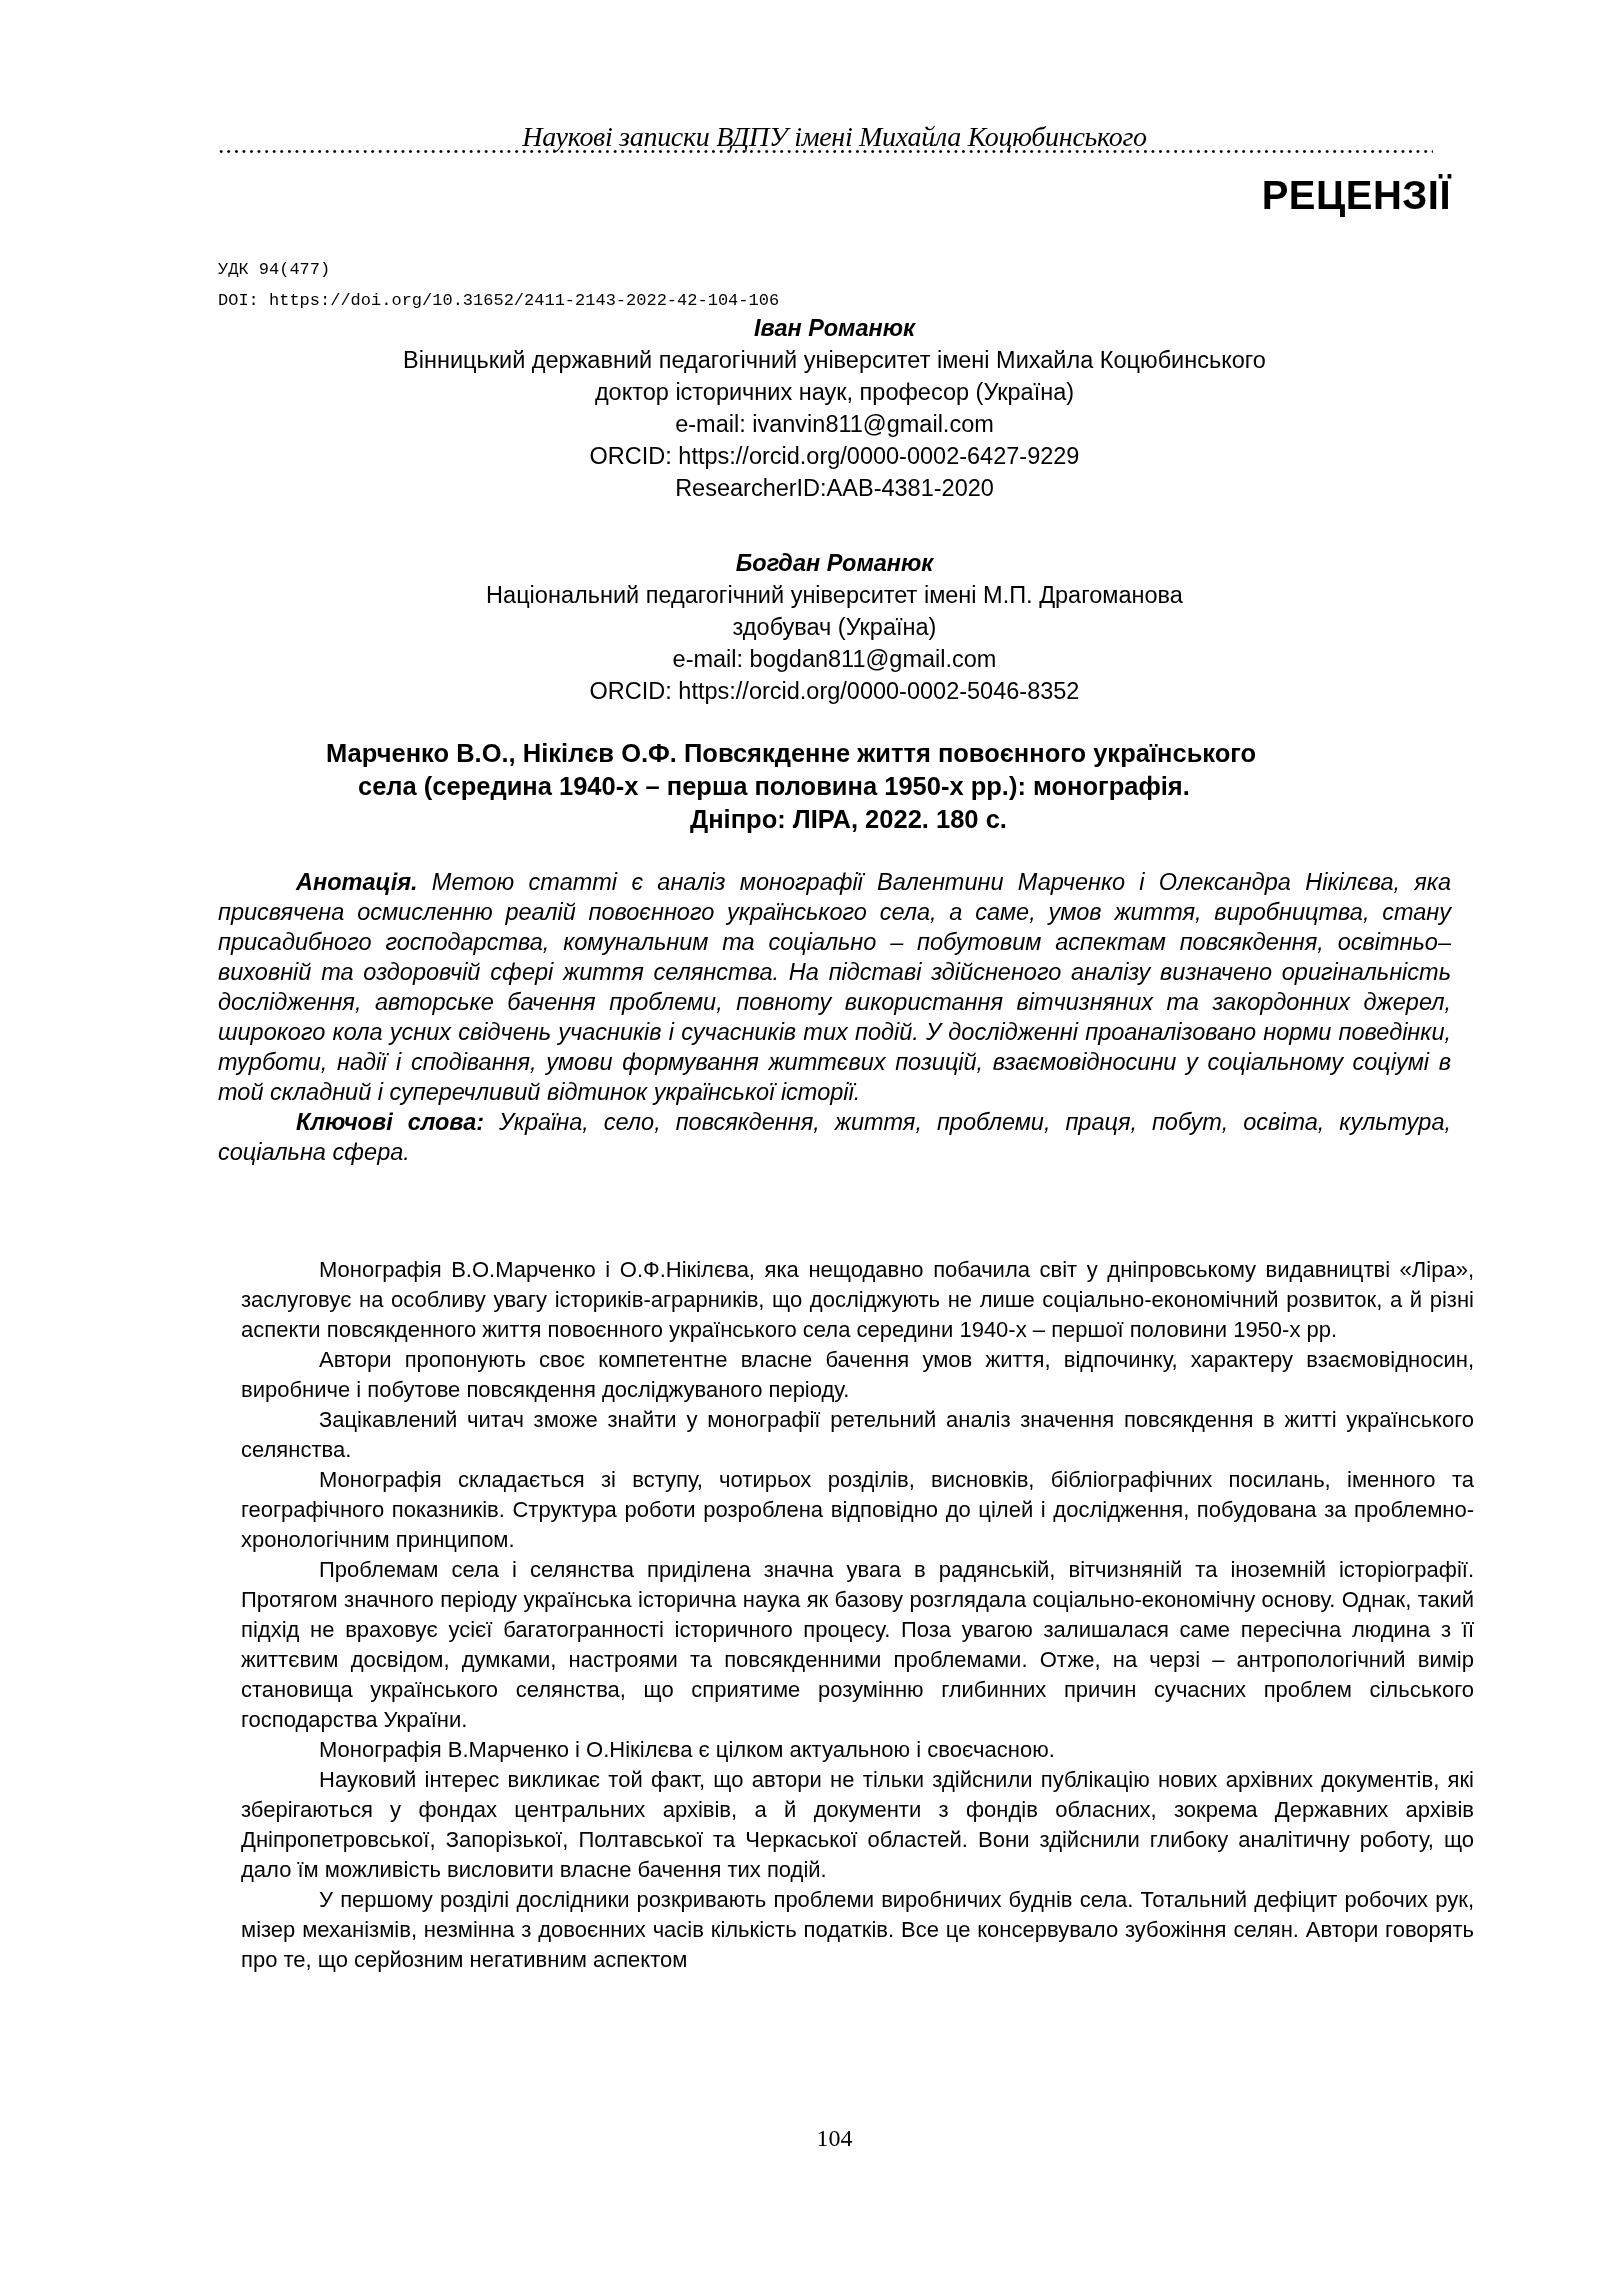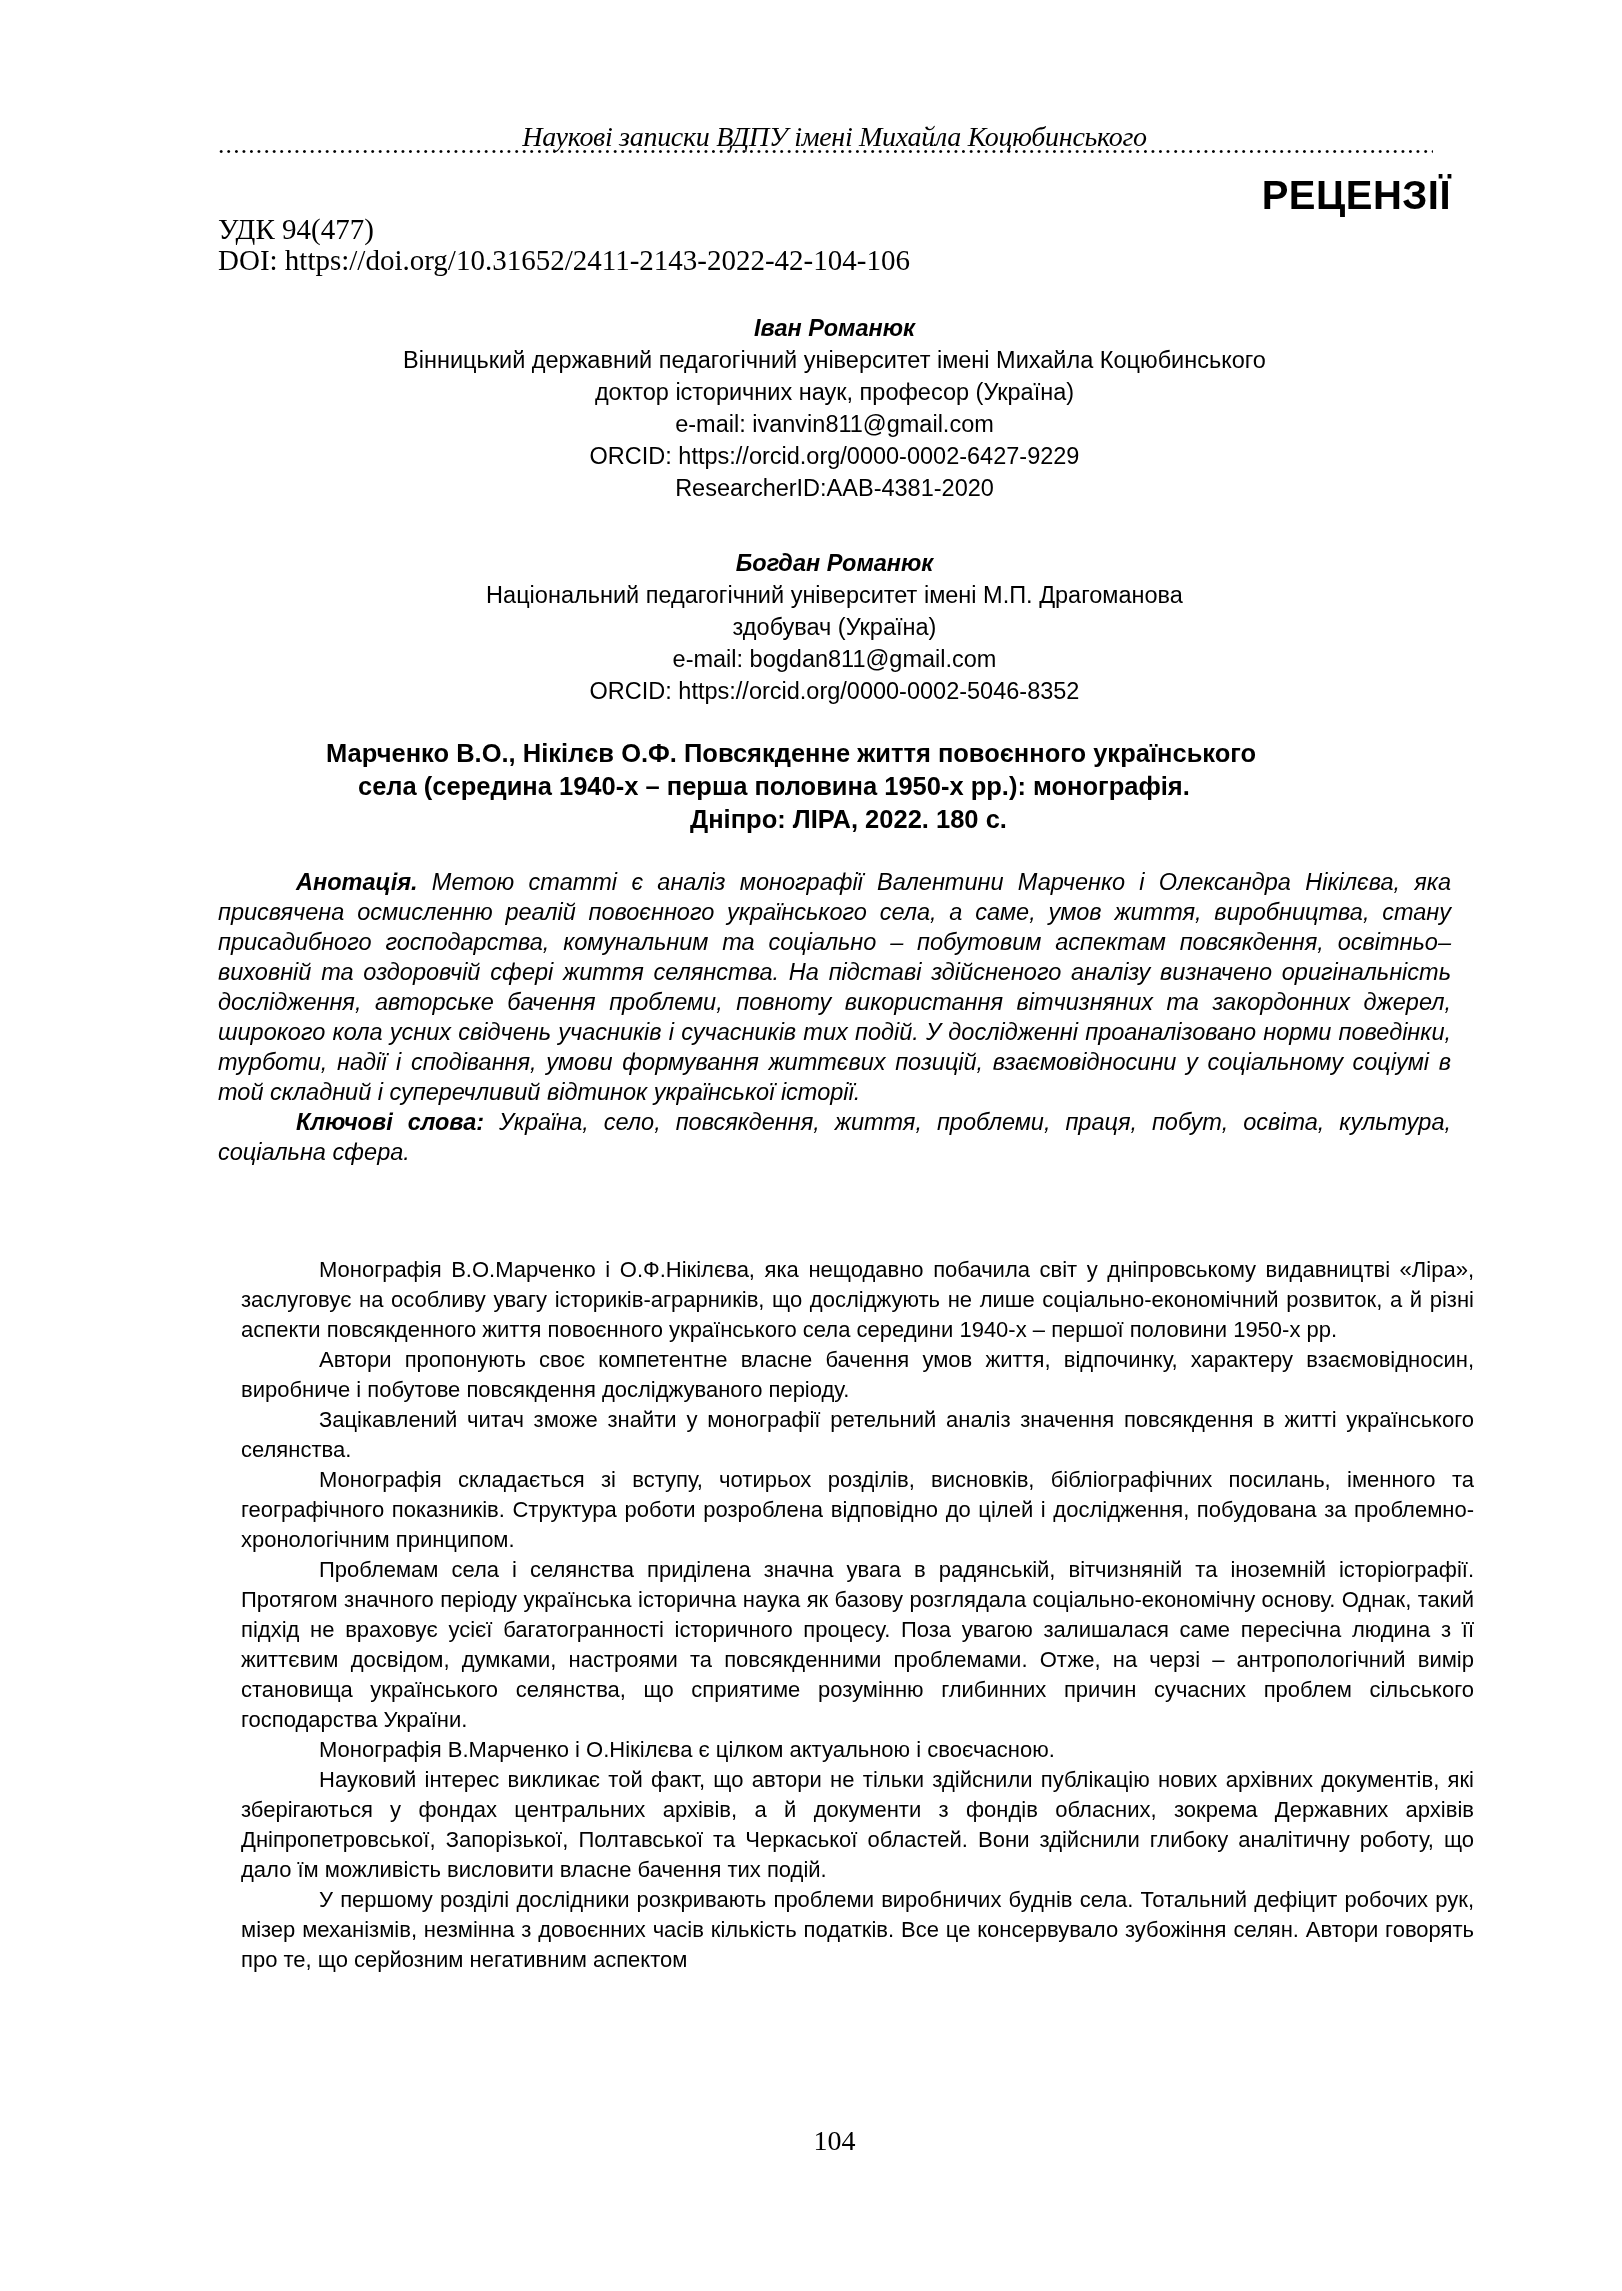--- a/index.html
+++ b/index.html
@@ -52,23 +52,24 @@
       width: 1233px;
       text-align: right;
       font-family: "Liberation Sans", sans-serif;
       font-weight: bold;
       font-size: 40px;
       letter-spacing: 0.5px;
     }
     .meta {
       position: absolute;
       left: 0;
-      font-family: Liberation Serif, serif;
-      font-size: 29px;
+      font-family: Liberation Mono, monospace;
+      font-size: 17px;
       line-height: 31px;
+      margin-top: 40px;
     }
     .meta.udk { top: 214px; }
     .meta.doi { top: 245px; }
     .author-block {
       position: absolute;
       left: 0;
       width: 1233px;
       text-align: center;
       font-family: "Liberation Sans", sans-serif;
       font-size: 23.5px;
@@ -124,21 +125,21 @@
       text-align: justify;
       margin-left: 23px;
     }
     .page-number {
       position: absolute;
       top: 2125px;
       left: 0;
       width: 1233px;
       text-align: center;
       font-family: "Liberation Serif", serif;
-      font-size: 28px;
+      font-size: 24px;
     }
   </style>
 </head>
 <body>
 
 <div class="page">
 
   <div class="running-head">Наукові записки ВДПУ імені Михайла Коцюбинського</div>
   <div class="dots">...........................................................................................................................................................................................................................................................................</div>
   <div class="section-title">РЕЦЕНЗІЇ</div>

